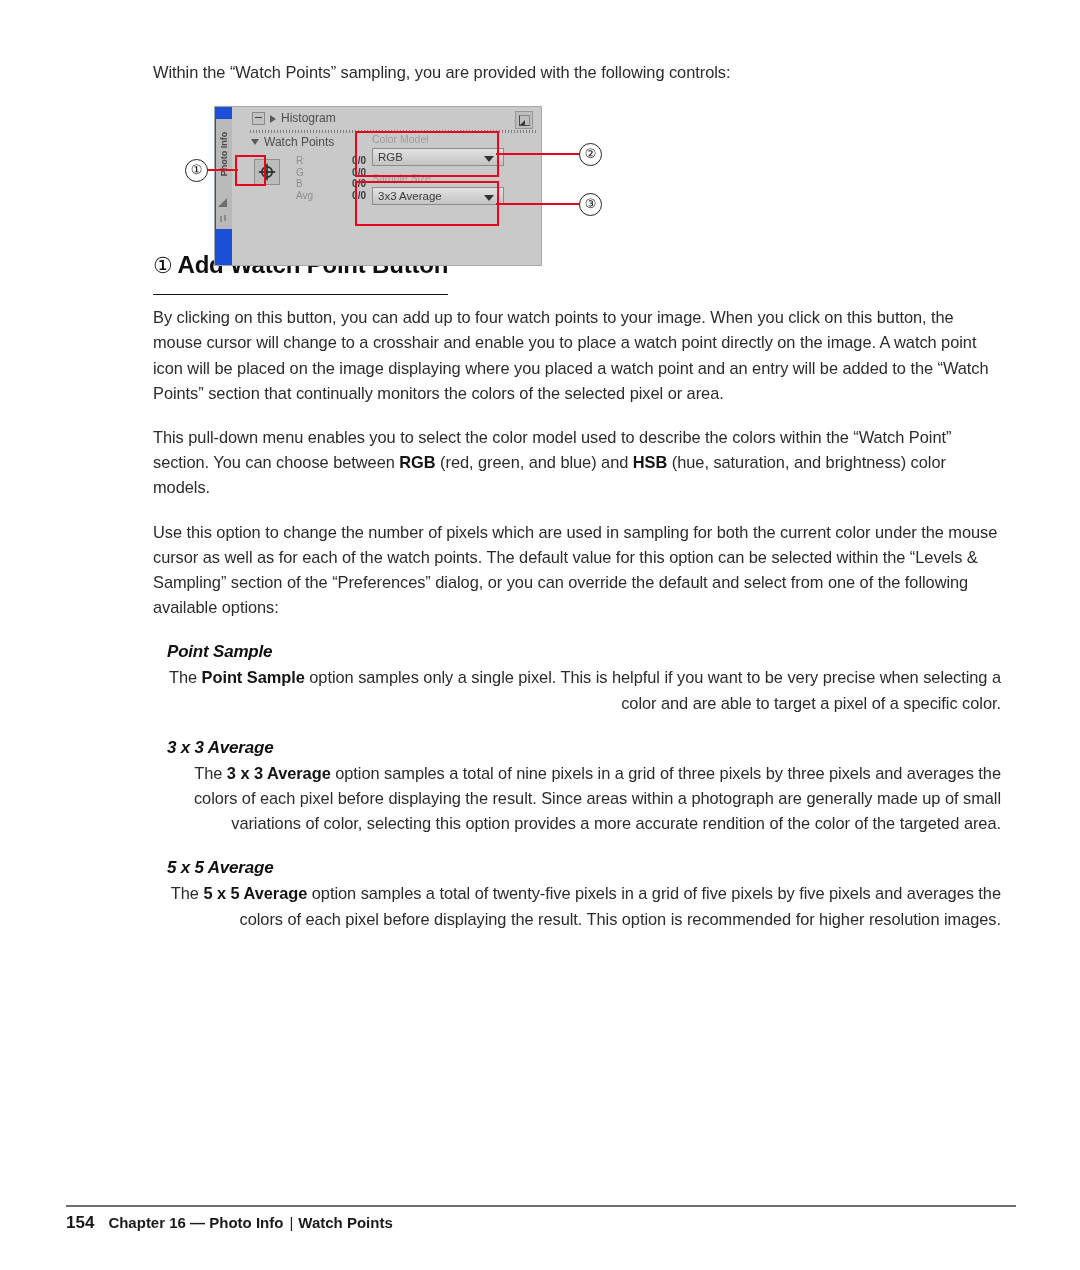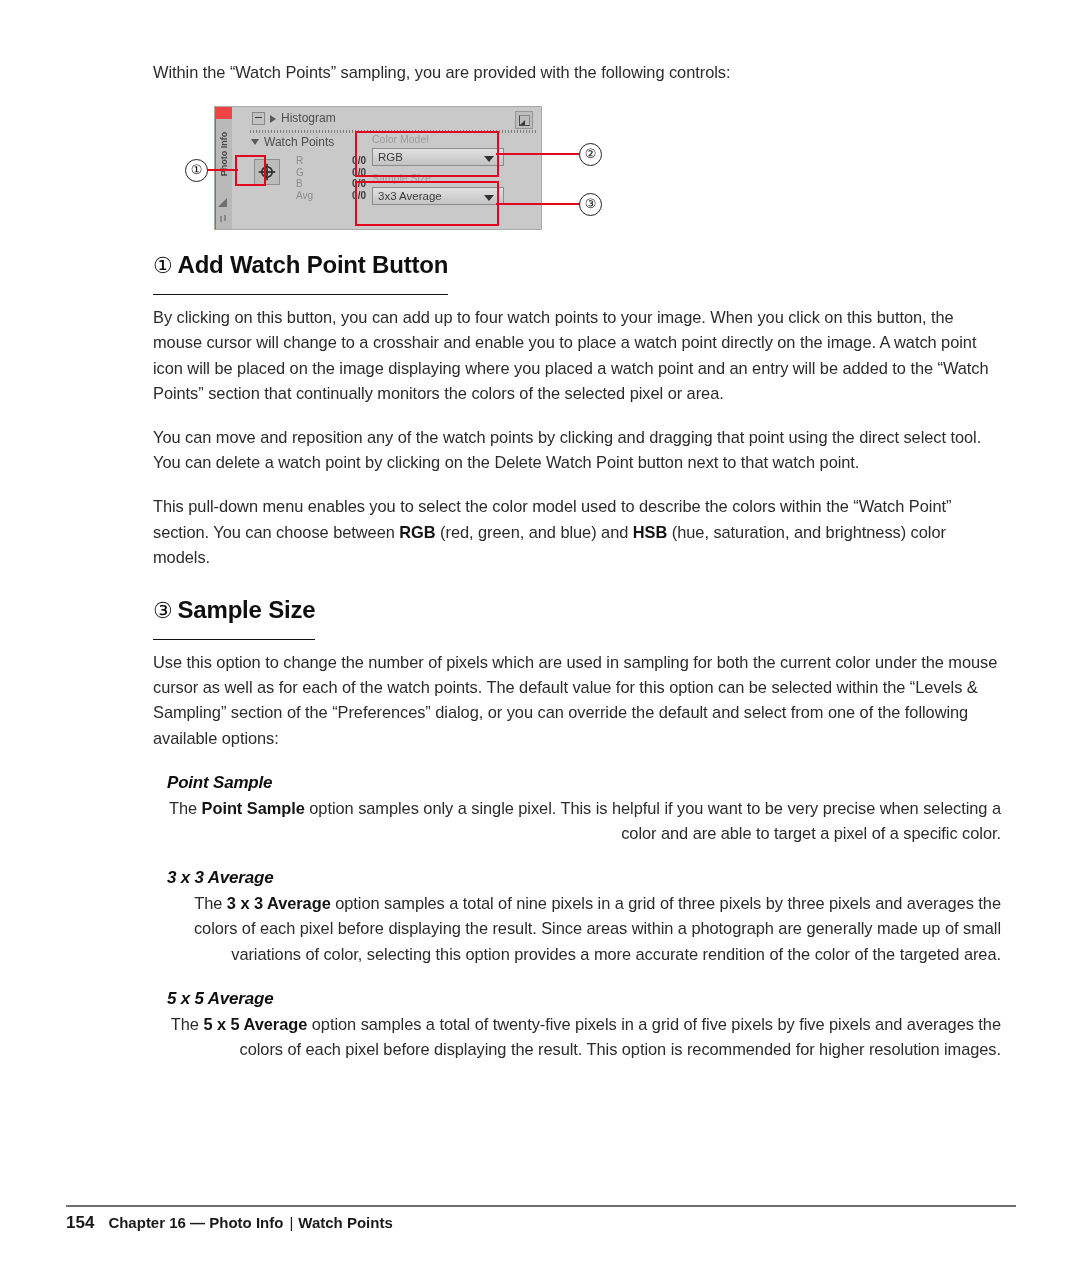--- a/index.html
+++ b/index.html
@@ -80,22 +80,22 @@
     height: 135px;
     margin: 14px 0 12px 28px;
   }
 
   
   .panel {
     position: absolute;
     left: 33px;
     top: 2px;
     width: 328px;
-    height: 124px;
-    background: #ef4444;
+    height: 160px;
+    background: #1d4ed8;
     border: 1px solid #a8a8a8;
     box-sizing: border-box;
   }
   .panel-inner {
     position: absolute;
     left: 17px; top: 0;
     right: 0; bottom: 0;
     background: #c9c9c9;
   }
 
@@ -451,29 +451,23 @@
       <div class="callout co-2">②</div>
       <div class="callout co-3">③</div>
     </div>
 
     <div class="heading-wrap">
       <div class="num-heading">
         <span class="circled">①</span><span>Add Watch Point Button</span>
       </div>
     </div>
     <p class="body">By clicking on this button, you can add up to four watch points to your image. When you click on this button, the mouse cursor will change to a crosshair and enable you to place a watch point directly on the image. A watch point icon will be placed on the image displaying where you placed a watch point and an entry will be added to the “Watch Points” section that continually monitors the colors of the selected pixel or area.</p>
-    <p class="body">You can move and reposition any of the watch points by clicking and dragging that point using the direct select tool. You can delete a watch point by clicking on the Delete Watch Point button next to that watch point.</p>
 
     <p class="body"><span>This pull-down menu enables you to select the color model used to describe the colors within the “Watch Point” section. You can choose between </span><b>RGB</b><span> (red, green, and blue) and </span><b>HSB</b><span> (hue, saturation, and brightness) color models.</span></p>
 
-    <div class="heading-wrap spaced">
-      <div class="num-heading">
-        <span class="circled">③</span><span>Sample Size</span>
-      </div>
-    </div>
     <p class="body tight">Use this option to change the number of pixels which are used in sampling for both the current color under the mouse cursor as well as for each of the watch points. The default value for this option can be selected within the “Levels &amp; Sampling” section of the “Preferences” dialog, or you can override the default and select from one of the following available options:</p>
 
     <h4 class="sub">Point Sample</h4>
     <div class="sub-body">
       <p class="body"><span>The </span><b>Point Sample</b><span> option samples only a single pixel. This is helpful if you want to be very precise when selecting a color and are able to target a pixel of a specific color.</span></p>
     </div>
 
     <h4 class="sub">3 x 3 Average</h4>
     <div class="sub-body">
       <p class="body"><span>The </span><b>3 x 3 Average</b><span> option samples a total of nine pixels in a grid of three pixels by three pixels and averages the colors of each pixel before displaying the result. Since areas within a photograph are generally made up of small variations of color, selecting this option provides a more accurate rendition of the color of the targeted area.</span></p>

